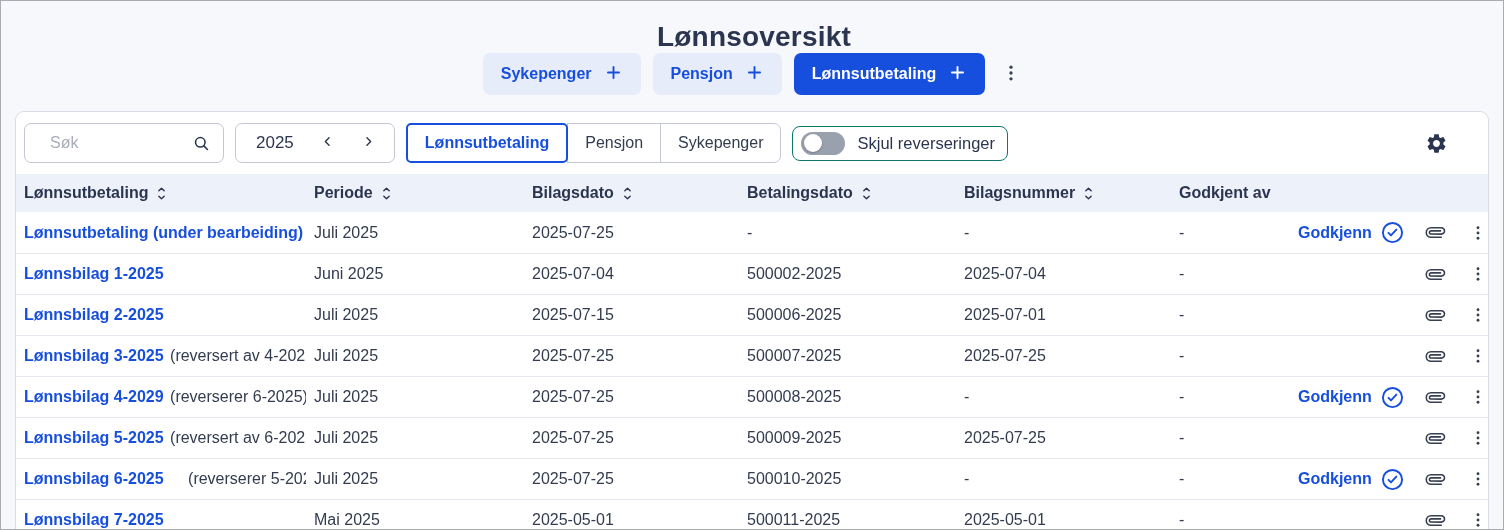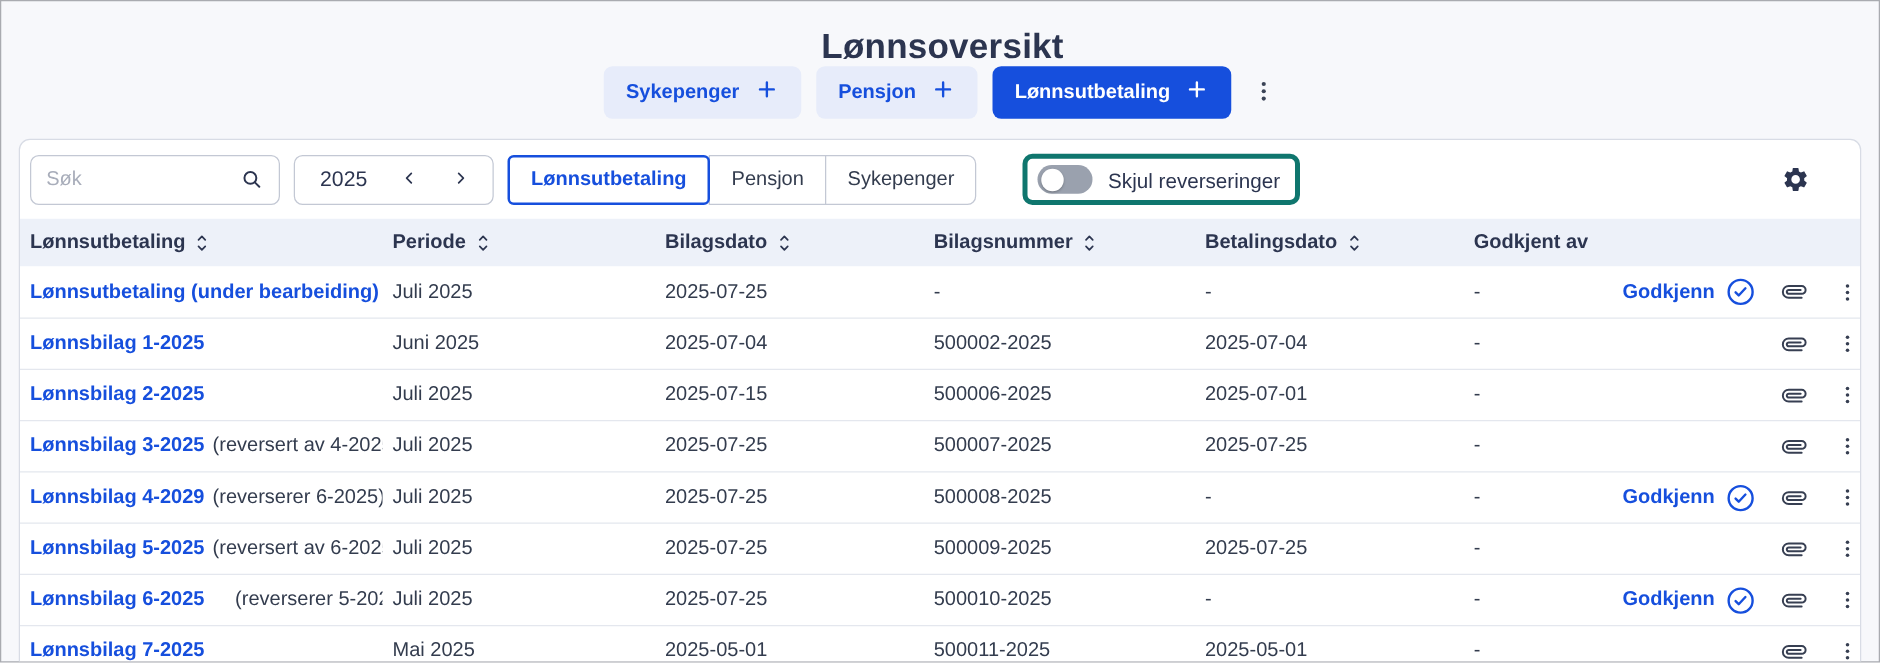--- a/index.html
+++ b/index.html
@@ -44,21 +44,21 @@
   
   .toolbar{ display:flex; align-items:center; padding:11px 8px; gap:11px; }
   .search-box{
     display:flex; align-items:center;
     width:200px; height:40px;
     border:1px solid #c3c8d4; border-radius:7px;
     padding:0 12px; background:#fff;
   }
   .search-box input{
     border:none; outline:none; flex:1; font-size:16px; font-family:inherit;
-    color:#333c4e; min-width:0; background:transparent;
+    color:#333c4e; min-width:0; background:transparent;margin-left:13px;
   }
   .search-box input::placeholder{ color:#a8adba; }
   .year-picker{
     display:flex; align-items:center;
     height:40px; border:1px solid #c3c8d4; border-radius:7px;
     padding:0 8px 0 20px; gap:6px; background:#fff;
   }
   .year-value{ font-size:17px; color:#2c3550; margin-right:10px; }
   .chev-btn{ background:none;border:none;cursor:pointer;color:#2c3550;
     display:flex;align-items:center;justify-content:center;padding:6px 10px; }
@@ -69,23 +69,23 @@
     font-size:16px; color:#333c4e; font-family:inherit;
   }
   .tab + .tab{ margin-left:-1px; }
   .tab:first-child{ border-radius:7px 0 0 7px; }
   .tab:last-child{ border-radius:0 7px 7px 0; }
   .tab.active{
     border:2px solid #164fdd; color:#164fdd; font-weight:700;
     border-radius:5px; z-index:2;
   }
   .toggle-highlight{
-    display:flex; align-items:flex-end; gap:12px;
-    border:4px solid #0f766e; border-radius:8px;
-    padding:5px 12px 5px 8px; background:#fff;margin-left:26px;
+    display:flex; align-items:center; gap:12px;
+    border:1px solid #0f766e; border-radius:8px;
+    padding:5px 12px 5px 8px; background:#fff;
   }
   .switch{
     width:44px; height:23px; border-radius:12px; background:#9aa1ae;
     position:relative; cursor:pointer; border:none; flex:0 0 auto;
   }
   .switch .knob{
     position:absolute; top:2.5px; left:3px; width:18px; height:18px;
     border-radius:50%; background:#ffffff; box-shadow:0 1px 2px rgba(0,0,0,.25);
   }
   .toggle-label{ font-size:16.5px; color:#2c3550; }
@@ -226,38 +226,38 @@
       <div class="th cell-pad">
     <span>Bilagsdato</span>
     <span class="sort-icon">
       <svg width="13" height="15" viewBox="0 0 24 28" fill="none">
             <path d="M7 9l5-5 5 5" stroke="currentColor" stroke-width="2.6" stroke-linecap="round" stroke-linejoin="round"></path>
             <path d="M7 19l5 5 5-5" stroke="currentColor" stroke-width="2.6" stroke-linecap="round" stroke-linejoin="round"></path>
           </svg>
     </span>
   </div>
       <div class="th cell-pad">
+    <span>Betalingsdato</span>
+    <span class="sort-icon">
+      <svg width="13" height="15" viewBox="0 0 24 28" fill="none">
+            <path d="M7 9l5-5 5 5" stroke="currentColor" stroke-width="2.6" stroke-linecap="round" stroke-linejoin="round"></path>
+            <path d="M7 19l5 5 5-5" stroke="currentColor" stroke-width="2.6" stroke-linecap="round" stroke-linejoin="round"></path>
+          </svg>
+    </span>
+  </div>
+      <div class="th cell-pad">
     <span>Bilagsnummer</span>
     <span class="sort-icon">
       <svg width="13" height="15" viewBox="0 0 24 28" fill="none">
             <path d="M7 9l5-5 5 5" stroke="currentColor" stroke-width="2.6" stroke-linecap="round" stroke-linejoin="round"></path>
             <path d="M7 19l5 5 5-5" stroke="currentColor" stroke-width="2.6" stroke-linecap="round" stroke-linejoin="round"></path>
           </svg>
     </span>
   </div>
       <div class="th cell-pad">
-    <span>Betalingsdato</span>
-    <span class="sort-icon">
-      <svg width="13" height="15" viewBox="0 0 24 28" fill="none">
-            <path d="M7 9l5-5 5 5" stroke="currentColor" stroke-width="2.6" stroke-linecap="round" stroke-linejoin="round"></path>
-            <path d="M7 19l5 5 5-5" stroke="currentColor" stroke-width="2.6" stroke-linecap="round" stroke-linejoin="round"></path>
-          </svg>
-    </span>
-  </div>
-      <div class="th cell-pad">
     <span>Godkjent av</span>
 
   </div>
     </div>
 
   <div id="tbody">
       <div class="grid-row trow">
     <div class="name-cell cell-pad">
       <a class="row-link">Lønnsutbetaling (under bearbeiding)</a>
       <span class="row-note"></span>

